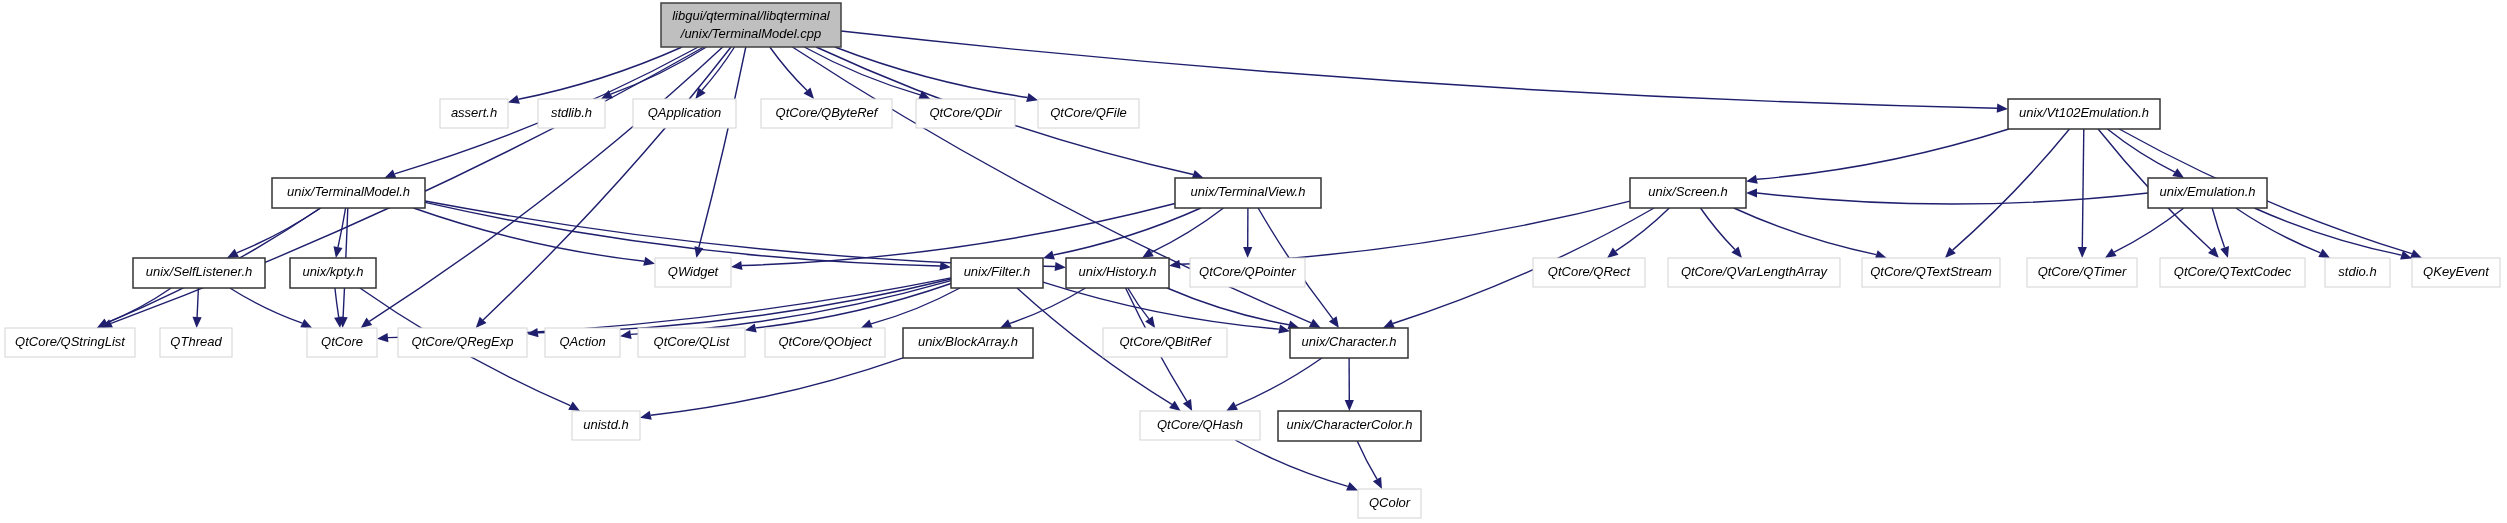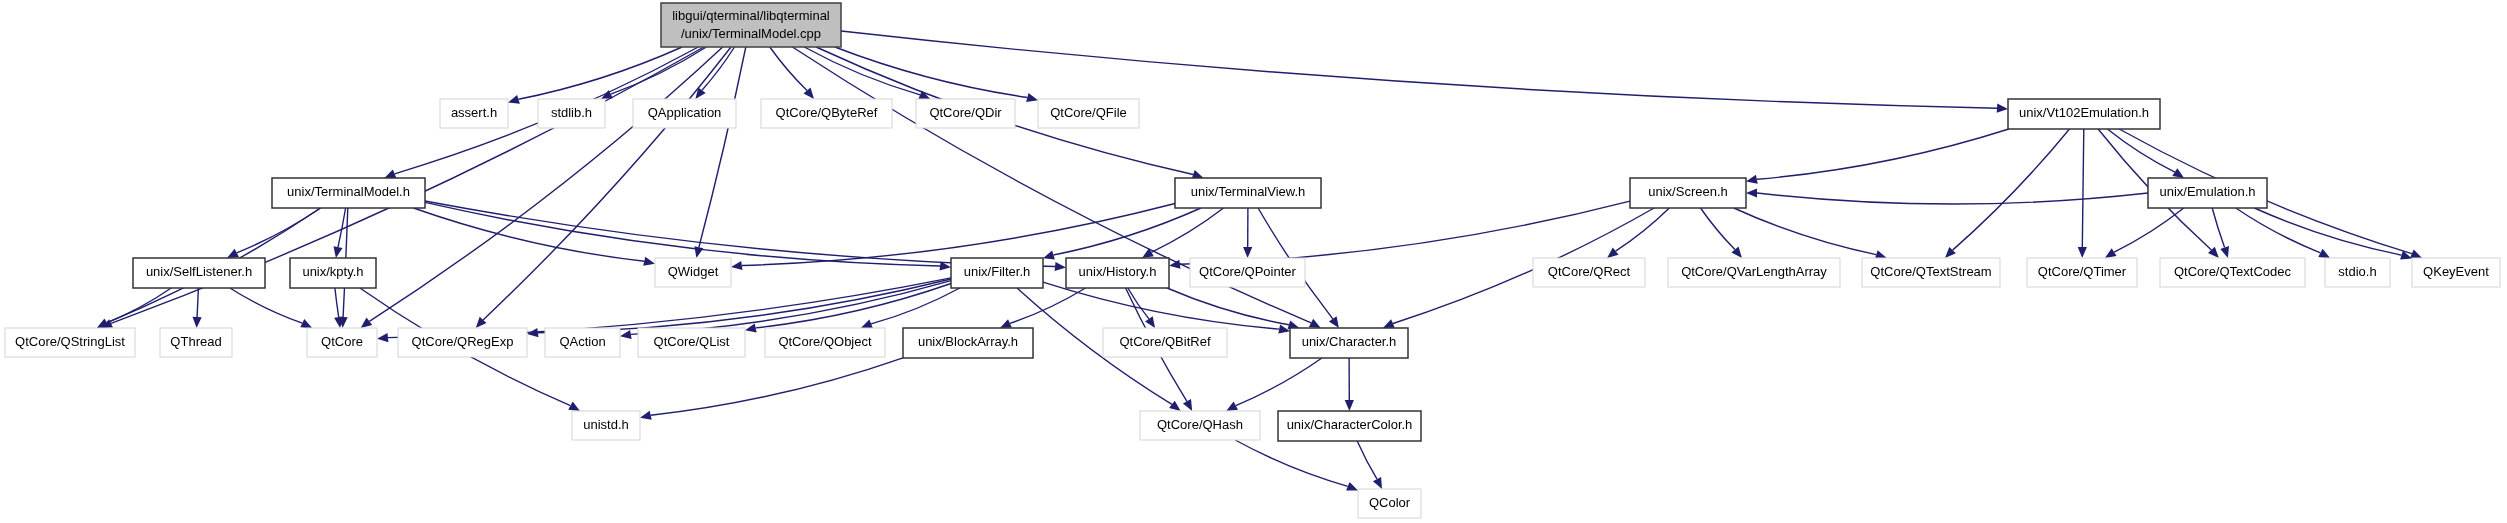--- a/index.html
+++ b/index.html
@@ -1,17 +1,17 @@
 <!DOCTYPE html>
 <html><head>
 <meta charset="utf-8">
 <style>
   html,body{margin:0;padding:0;background:#ffffff;}
   body{font-family:"Liberation Sans",sans-serif;}
-  #graph-wrap{position:relative;width:2507px;height:523px;overflow:hidden;background:#ffffff;}
+  #graph-wrap{position:relative;width:2507px;height:523px;overflow:hidden;background:#ffffff;font-style:italic;}
   svg{display:block;}
   .node-rect-plain{fill:#ffffff;stroke:#d3d3d3;stroke-width:1;}
   .node-rect-bold{fill:#ffffff;stroke:#333333;stroke-width:1.5;}
   .node-rect-root{fill:#bfbfbf;stroke:#404040;stroke-width:1.5;}
   .node-text{font-family:"Liberation Sans",sans-serif;font-size:13px;fill:#000000;text-anchor:middle;dominant-baseline:middle;}
   .edge{fill:none;stroke:#1f1f6e;stroke-width:1.4;}
   .arrowhead{fill:#1f1f6e;stroke:none;}
 </style>
 </head>
 <body>

